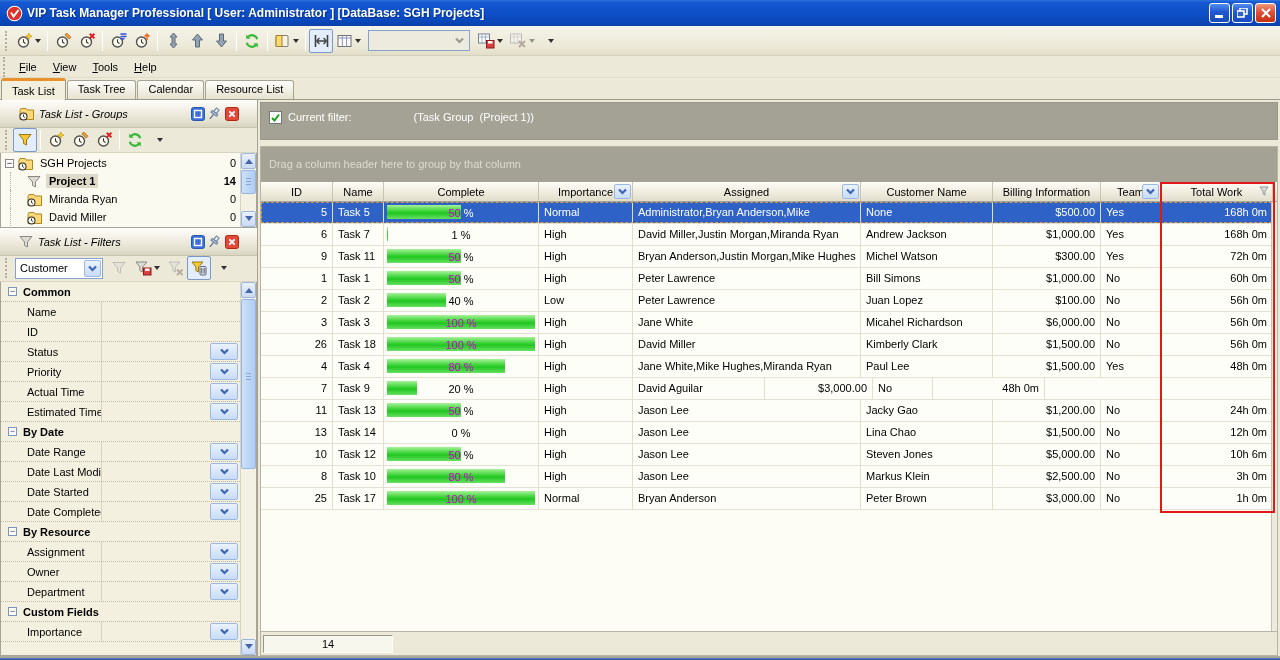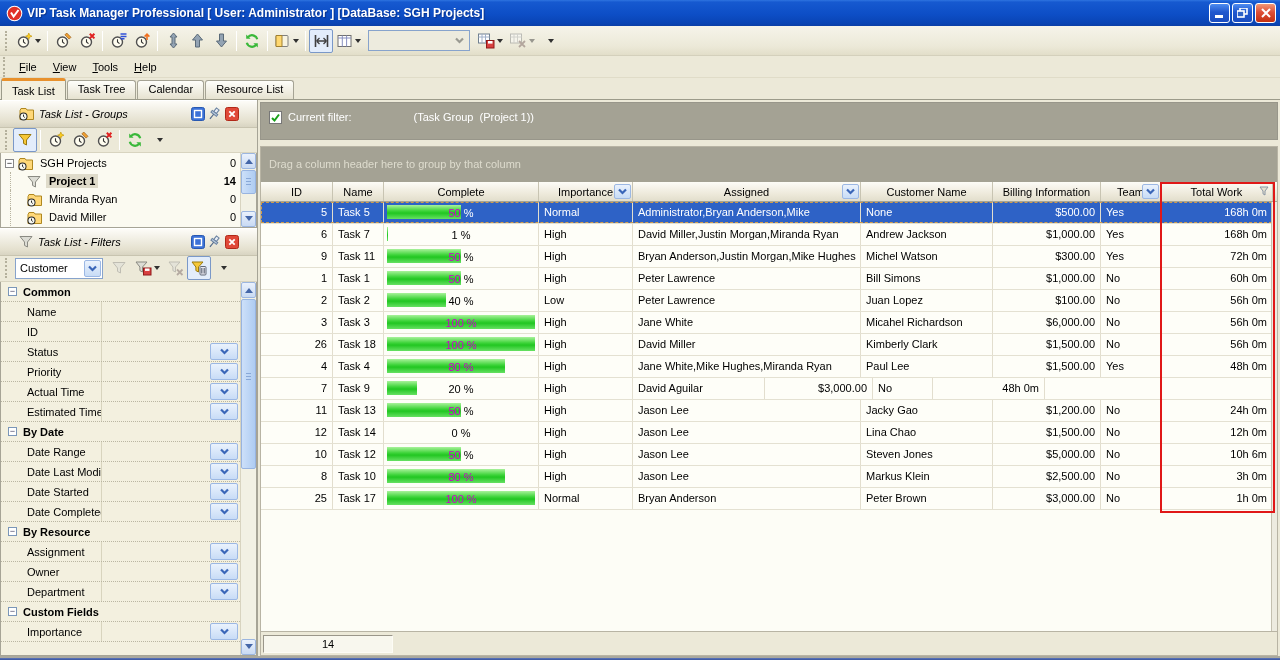--- a/index.html
+++ b/index.html
@@ -936,21 +936,21 @@
               </span>
             </span>
             <span class="gcell" style="width: 94px;">High</span>
             <span class="gcell" style="width: 228px;">Jason Lee</span>
             <span class="gcell" style="width: 132px;">Jacky Gao</span>
             <span class="gcell r" style="width: 108px;">$1,200.00</span>
             <span class="gcell" style="width: 60px;">No</span>
             <span class="gcell r" style="width: 112px;">24h 0m</span>
           </div>
           <div class="grow">
-            <span class="gcell r" style="width: 72px;">12</span>
+            <span class="gcell r" style="width: 72px;">13</span>
             <span class="gcell" style="width: 51px;">Task 14</span>
             <span class="gcell pwrap" style="width: 155px;">
               <span class="plabel">
                 <span>0</span>
                 <span>%</span>
               </span>
             </span>
             <span class="gcell" style="width: 94px;">High</span>
             <span class="gcell" style="width: 228px;">Jason Lee</span>
             <span class="gcell" style="width: 132px;">Lina Chao</span>

